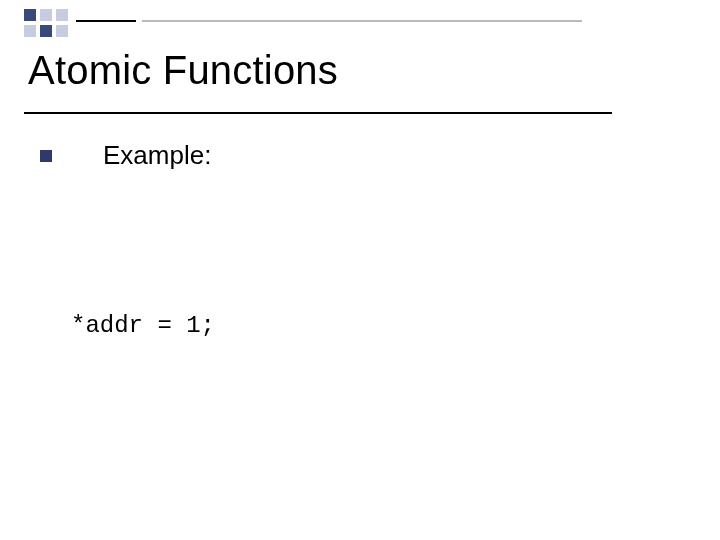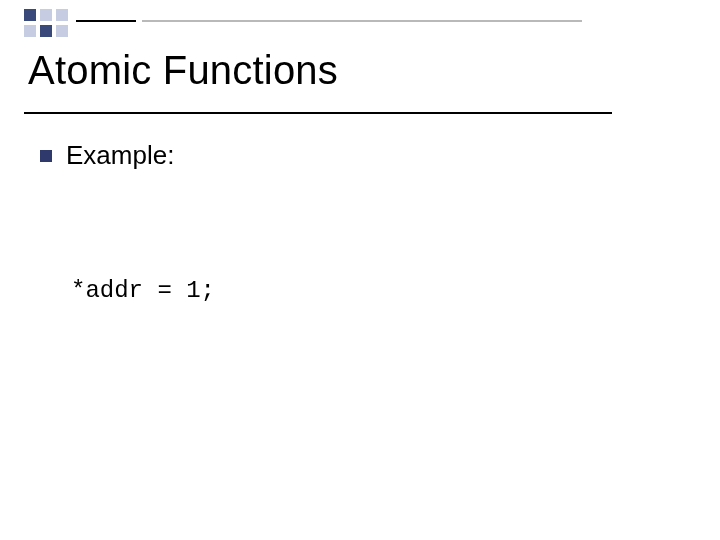--- a/index.html
+++ b/index.html
@@ -72,39 +72,41 @@
     position: absolute;
     left: 40px;
     top: 140px;
     right: 40px;
   }
   .bullet-row {
     display: flex;
     align-items: center;
     font-size: 26px;
     margin-bottom: 26px;
+    gap: 37px;
   }
   .bullet-marker {
     width: 12px;
     height: 12px;
     background: #30396b;
     margin-right: 14px;
     flex: 0 0 auto;
   }
   .code-block {
     font-family: "Courier New", Courier, monospace;
     font-size: 24px;
     line-height: 1.55;
     margin-left: 28px;
     white-space: pre;
   }
   .code-row {
     display: inline-block;
     padding: 0 2px;
     border: 1px solid transparent;
+    margin-top: 35px;
   }
 </style>
 </head>
 <body>
 
 <div class="slide">
 
   <div class="deco-bar">
     <div class="deco-squares">
       <div class="sq-dark"></div>

